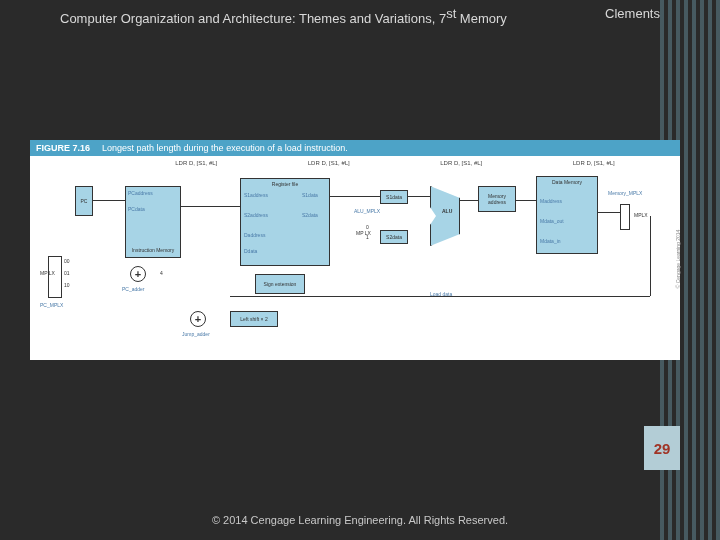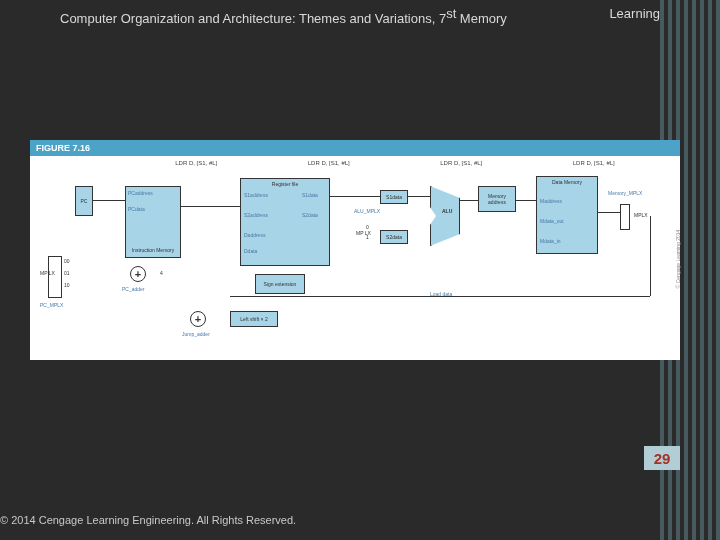--- a/index.html
+++ b/index.html
@@ -90,33 +90,34 @@
   }
   .wire {
     position: absolute;
     background: #333;
   }
   .page-num {
     position: absolute;
     right: 40px;
     bottom: 70px;
     background: #b3cdd6;
-    width: 36px; height: 24px;
+    width: 36px; height: 44px;
     display: flex;
     align-items: center;
     justify-content: center;
     color: #a03426;
     font-size: 15px;
     font-weight: bold;
     z-index: 2;
   }
   .footer {
     position: absolute;
     bottom: 14px;
     left: 0; right: 0;
+    text-align: center;
     color: #c8c8c8;
     font-size: 11px;
     z-index: 2;
   }
   .copyright-side {
     position: absolute;
     right: 2px;
     top: 50%;
     transform: rotate(-90deg) translateX(50%);
     transform-origin: right center;
@@ -126,26 +127,27 @@
 </style>
 </head>
 <body>
 
 <div class="stripes"></div>
 
 <div class="header">
   <span>
     <span>Computer Organization and Architecture: Themes and Variations, 7</span><sup>st</sup><span> Memory</span>
   </span>
-  <span>Learning</span>
+  <span>Clements</span>
 </div>
 
 <div class="figure-wrap">
   <div class="fig-header">
     <span class="num">FIGURE 7.16</span>
+    <span>Longest path length during the execution of a load instruction.</span>
   </div>
 
   <div class="diagram">
 
     <div class="top-labels">
       <span>LDR  D, [S1, #L]</span>
       <span>LDR  D, [S1, #L]</span>
       <span>LDR  D, [S1, #L]</span>
       <span>LDR  D, [S1, #L]</span>
     </div>

